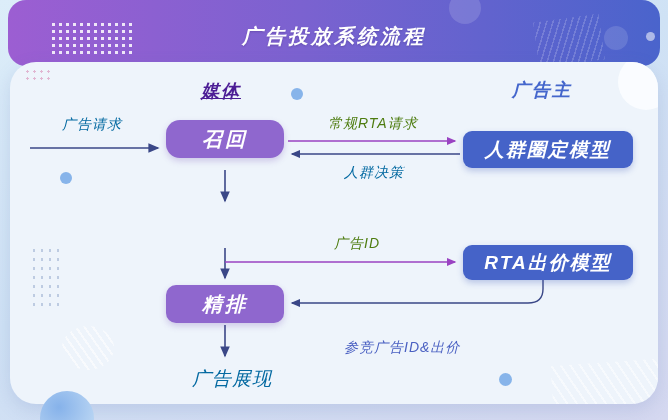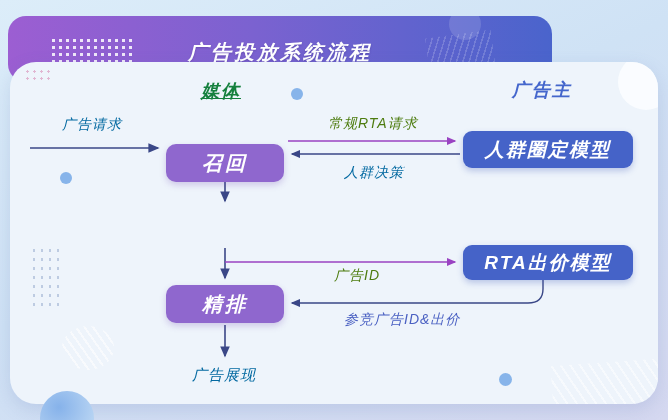--- a/index.html
+++ b/index.html
@@ -6,21 +6,21 @@
   body{
     width:668px;height:420px;overflow:hidden;
     font-family:"Liberation Sans","DejaVu Sans",sans-serif;
     background:linear-gradient(155deg,#dcedf9 0%,#cfe2f5 45%,#d5d8f0 100%);
     position:relative;
   }
   .stage{position:absolute;inset:0;width:668px;height:420px;}
 
   
   .header{
-    position:absolute;left:8px;top:16px;width:544px;height:66px;
+    position:absolute;left:8px;top:0;width:652px;height:66px;
     border-radius:18px;
     background:linear-gradient(90deg,#9c5ed2 0%,#7b62d0 45%,#4a64cc 100%);
     overflow:hidden;z-index:1;
   }
   .header-title{
     position:absolute;left:0;right:0;top:23px;text-align:center;
     color:#ffffff;font-size:20px;font-weight:700;font-style:italic;
     letter-spacing:3px;text-shadow:0 1px 2px rgba(40,20,90,.25);
   }
   .hdr-dots{
@@ -77,42 +77,42 @@
   .bdot3{left:489px;top:311px;width:13px;height:13px;}
 
   .corner-circle{
     position:absolute;left:40px;top:391px;width:54px;height:54px;border-radius:50%;
     background:radial-gradient(circle at 35% 30%,#86b2ea,#b9d5f3 75%);
     z-index:4;
   }
 
   
   .col-heading{position:absolute;font-weight:700;font-style:italic;font-size:18px;letter-spacing:2px;z-index:5;}
-  .h-media{left:201px;top:79px;color:#15803d;text-decoration:underline;}
+  .h-media{left:201px;top:79px;color:#4c1d95;text-decoration:underline;}
   .h-adv{left:512px;top:78px;color:#4466cc;text-align:center;}
 
   .lbl{position:absolute;font-size:14px;font-style:italic;letter-spacing:1px;z-index:5;white-space:nowrap;}
   .lbl-navy{color:#0369a1;}
   .lbl-purple{color:#4d7c0f;}
-  .lbl-blue{color:#4a60c2;}
+  .lbl-blue{color:#4a60c2;margin-top:28px;}
   .l-adreq{left:62px;top:116px;}
   .l-rta{left:328px;top:115px;}
   .l-crowd{left:344px;top:164px;font-style:italic;}
-  .l-adid{left:334px;top:235px;margin-top:32px;}
+  .l-adid{left:334px;top:235px;}
   .l-bid{left:344px;top:311px;}
-  .l-show{left:192px;top:366px;font-size:15px;}
+  .l-show{left:192px;top:366px;font-size:19px;}
 
   
   .node{position:absolute;display:flex;align-items:center;justify-content:center;
     color:#fff;font-weight:700;font-style:italic;z-index:6;}
   .node-purple{
     width:118px;height:38px;border-radius:10px;font-size:20px;letter-spacing:3px;
     background:#8f67ce;box-shadow:0 3px 6px rgba(110,70,180,.25);
   }
-  .n-recall{left:166px;top:144px;}
+  .n-recall{left:166px;top:120px;border-radius:14px;}
   .n-coarse{left:166px;top:208px;}
   .n-fine{left:166px;top:285px;}
   .node-blue{
     width:170px;height:37px;border-radius:9px;font-size:19px;letter-spacing:2px;
     background:#4563c8;box-shadow:0 3px 6px rgba(50,80,180,.28);
   }
   .n-crowdmodel{left:463px;top:131px;}
   .n-rtamodel{left:463px;top:245px;height:35px;}
 
   .arrow-layer{position:absolute;inset:0;z-index:5;pointer-events:none;}

